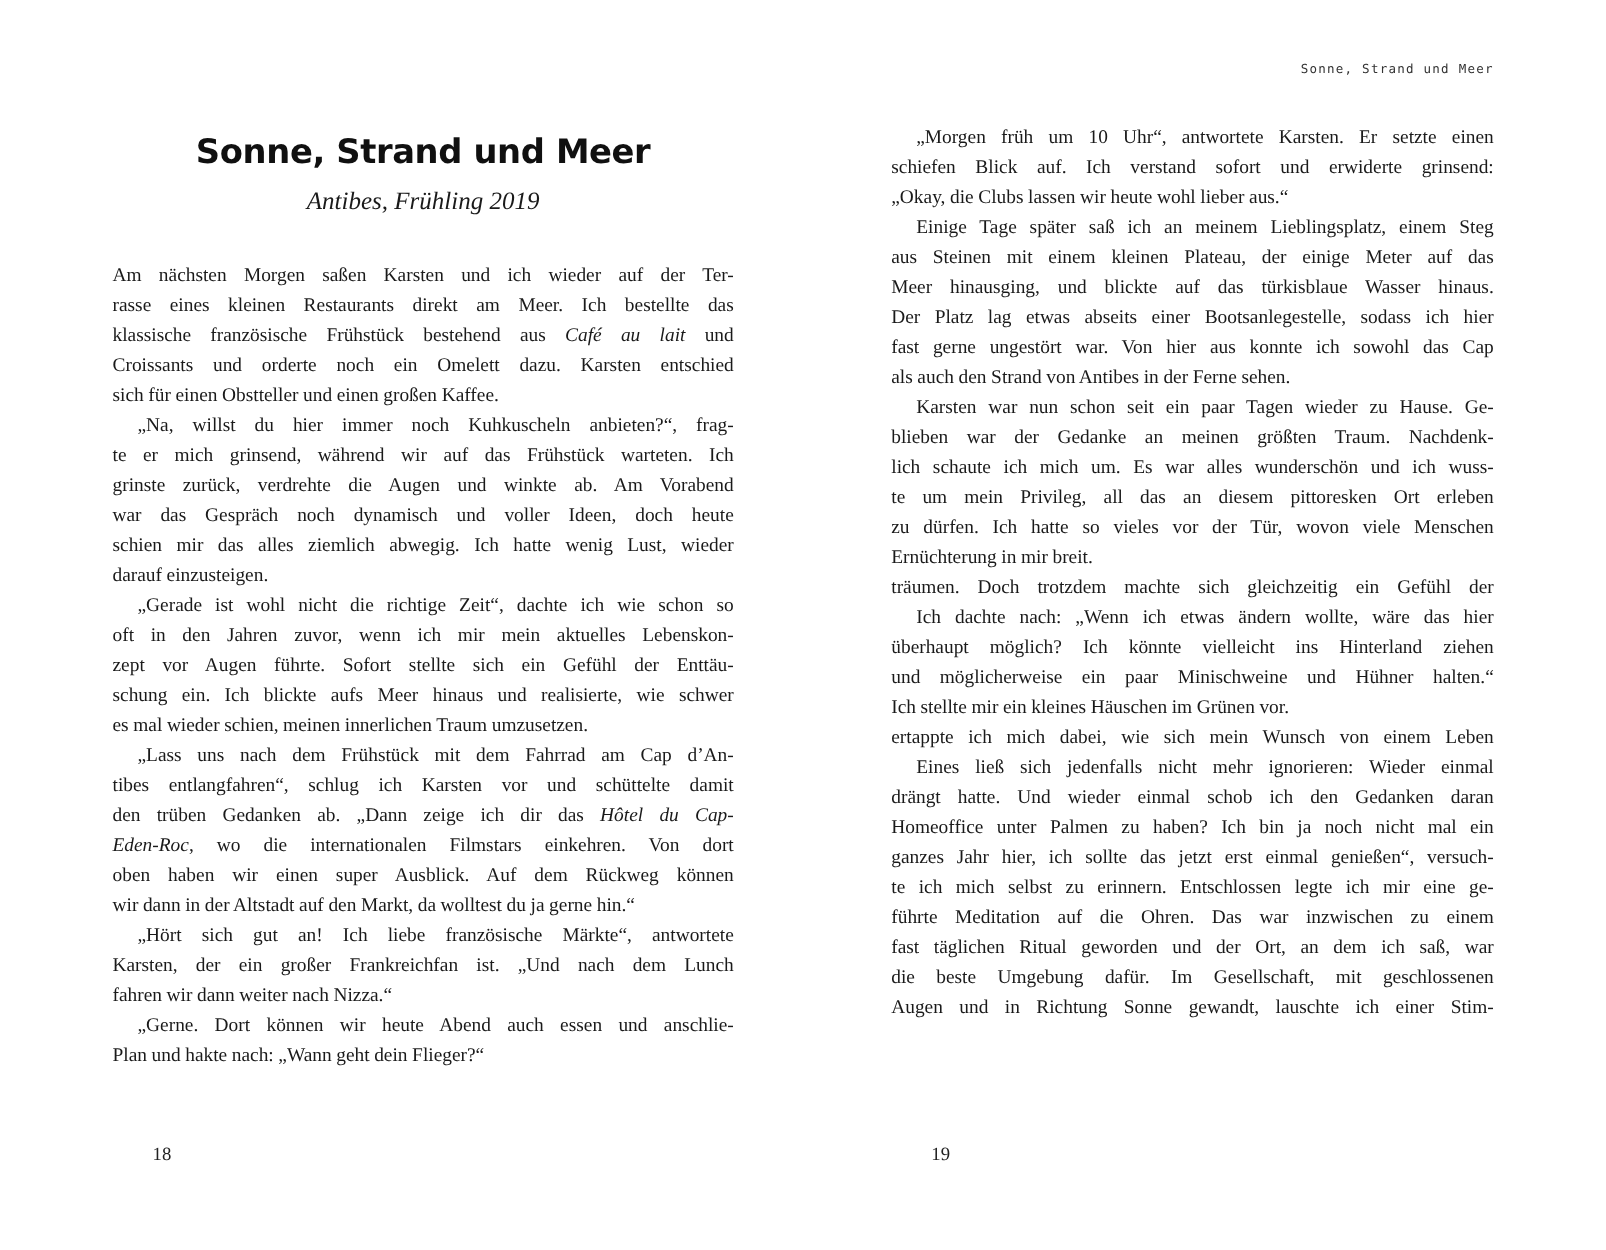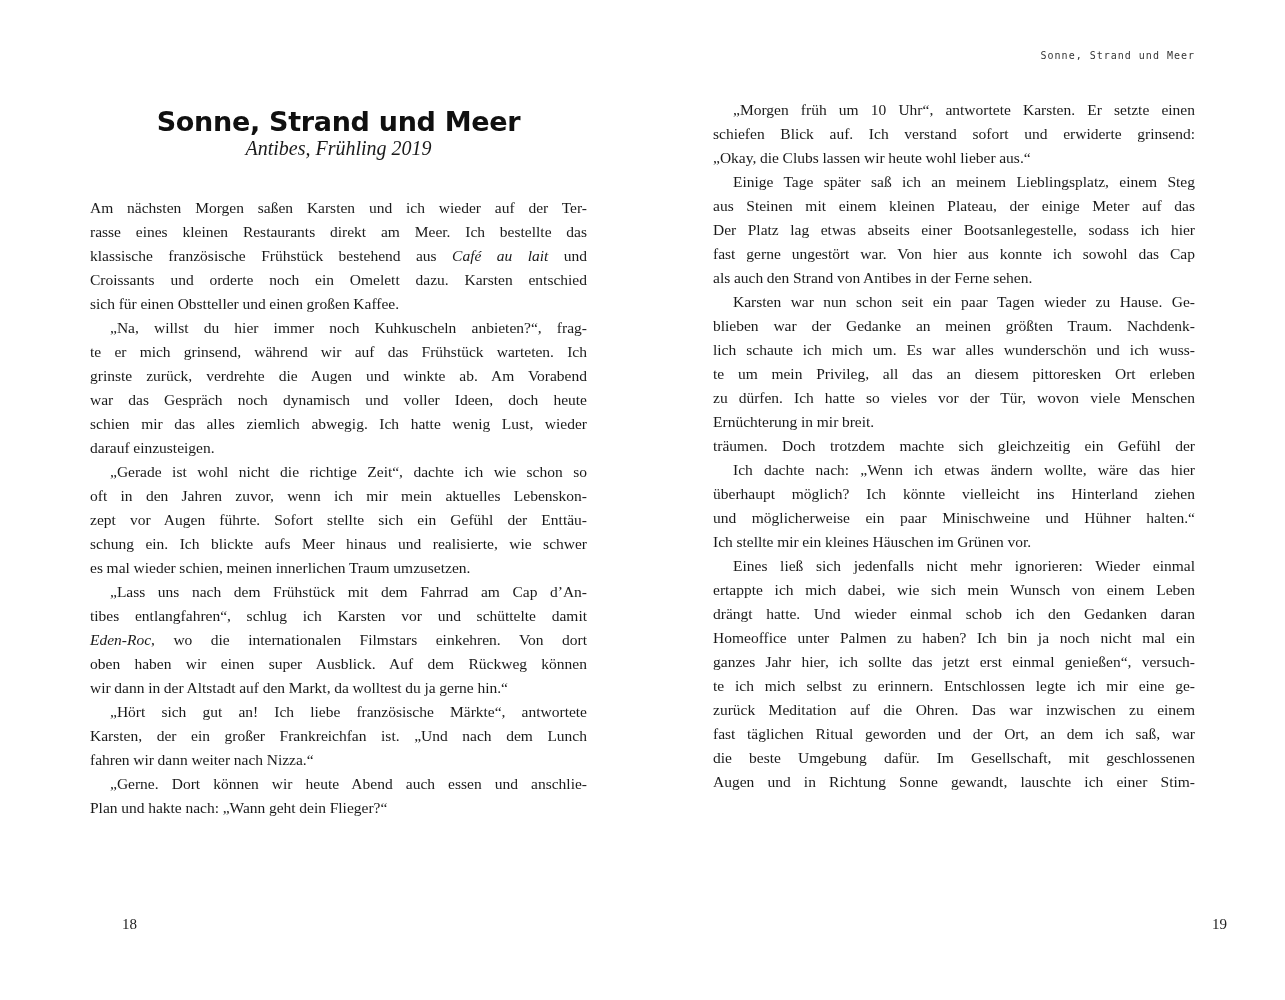--- a/index.html
+++ b/index.html
@@ -17,20 +17,21 @@
   .chapter-title {
     margin-top: 106px;
     text-align: center;
     font-family: "DejaVu Sans", sans-serif;
     font-weight: bold;
     font-size: 27px;
     letter-spacing: -0.3px;
     color: #101010;
   }
   .chapter-subtitle {
+    margin-top: 13px;
     text-align: center;
     font-style: italic;
     font-size: 20px;
     color: #1a1a1a;
   }
   #left-col .body-text { margin-top: 36px; }
 
   .running-header {
     margin-top: 50px;
     text-align: right;
@@ -50,21 +51,21 @@
     word-spacing: -0.2px;
   }
   .line.last { text-align-last: left; }
   .line.first-indent { text-indent: 20px; }
 
   .pageno {
     position: absolute; top: 916px;
     font-size: 15px; color: #222; margin-left: 32px;
   }
   #pageno-left  { left: 90px; }
-  #pageno-right { left: 713px; width: 482px; text-align: right; }
+  #pageno-right { left: 713px; width: 482px; text-align: left; }
 </style>
 </head>
 <body>
 
 <div class="page-col" id="left-col">
   <h1 class="chapter-title">Sonne, Strand und Meer</h1>
   <div class="chapter-subtitle">Antibes, Frühling 2019</div>
   <div class="body-text" id="left-body">
       <div class="para">
         <div class="line">Am nächsten Morgen saßen Karsten und ich wieder auf der Ter-</div>
@@ -84,20 +85,21 @@
       <div class="para">
         <div class="line first-indent">„Gerade ist wohl nicht die richtige Zeit“, dachte ich wie schon so</div>
         <div class="line">oft in den Jahren zuvor, wenn ich mir mein aktuelles Lebenskon-</div>
         <div class="line">zept vor Augen führte. Sofort stellte sich ein Gefühl der Enttäu-</div>
         <div class="line">schung ein. Ich blickte aufs Meer hinaus und realisierte, wie schwer</div>
         <div class="line last">es mal wieder schien, meinen innerlichen Traum umzusetzen.</div>
       </div>
       <div class="para">
         <div class="line first-indent">„Lass uns nach dem Frühstück mit dem Fahrrad am Cap d’An-</div>
         <div class="line">tibes entlangfahren“, schlug ich Karsten vor und schüttelte damit</div>
+        <div class="line">den trüben Gedanken ab. „Dann zeige ich dir das <i>Hôtel du Cap-</i></div>
         <div class="line"><i>Eden-Roc</i>, wo die internationalen Filmstars einkehren. Von dort</div>
         <div class="line">oben haben wir einen super Ausblick. Auf dem Rückweg können</div>
         <div class="line last">wir dann in der Altstadt auf den Markt, da wolltest du ja gerne hin.“</div>
       </div>
       <div class="para">
         <div class="line first-indent">„Hört sich gut an! Ich liebe französische Märkte“, antwortete</div>
         <div class="line">Karsten, der ein großer Frankreichfan ist. „Und nach dem Lunch</div>
         <div class="line last">fahren wir dann weiter nach Nizza.“</div>
       </div>
       <div class="para">
@@ -111,47 +113,48 @@
   <div class="running-header">Sonne, Strand und Meer</div>
   <div class="body-text" id="right-body">
       <div class="para">
         <div class="line first-indent">„Morgen früh um 10 Uhr“, antwortete Karsten. Er setzte einen</div>
         <div class="line">schiefen Blick auf. Ich verstand sofort und erwiderte grinsend:</div>
         <div class="line last">„Okay, die Clubs lassen wir heute wohl lieber aus.“</div>
       </div>
       <div class="para">
         <div class="line first-indent">Einige Tage später saß ich an meinem Lieblingsplatz, einem Steg</div>
         <div class="line">aus Steinen mit einem kleinen Plateau, der einige Meter auf das</div>
+        <div class="line">Meer hinausging, und blickte auf das türkisblaue Wasser hinaus.</div>
         <div class="line">Der Platz lag etwas abseits einer Bootsanlegestelle, sodass ich hier</div>
         <div class="line">fast gerne ungestört war. Von hier aus konnte ich sowohl das Cap</div>
         <div class="line last">als auch den Strand von Antibes in der Ferne sehen.</div>
       </div>
       <div class="para">
         <div class="line first-indent">Karsten war nun schon seit ein paar Tagen wieder zu Hause. Ge-</div>
         <div class="line">blieben war der Gedanke an meinen größten Traum. Nachdenk-</div>
         <div class="line">lich schaute ich mich um. Es war alles wunderschön und ich wuss-</div>
         <div class="line">te um mein Privileg, all das an diesem pittoresken Ort erleben</div>
         <div class="line">zu dürfen. Ich hatte so vieles vor der Tür, wovon viele Menschen</div>
         <div class="line last">Ernüchterung in mir breit.</div>
         <div class="line">träumen. Doch trotzdem machte sich gleichzeitig ein Gefühl der</div>
       </div>
       <div class="para">
         <div class="line first-indent">Ich dachte nach: „Wenn ich etwas ändern wollte, wäre das hier</div>
         <div class="line">überhaupt möglich? Ich könnte vielleicht ins Hinterland ziehen</div>
         <div class="line">und möglicherweise ein paar Minischweine und Hühner halten.“</div>
         <div class="line last">Ich stellte mir ein kleines Häuschen im Grünen vor.</div>
       </div>
       <div class="para">
+        <div class="line">ertappte ich mich dabei, wie sich mein Wunsch von einem Leben</div>
         <div class="line first-indent">Eines ließ sich jedenfalls nicht mehr ignorieren: Wieder einmal</div>
-        <div class="line">ertappte ich mich dabei, wie sich mein Wunsch von einem Leben</div>
         <div class="line">drängt hatte. Und wieder einmal schob ich den Gedanken daran</div>
         <div class="line">Homeoffice unter Palmen zu haben? Ich bin ja noch nicht mal ein</div>
         <div class="line">ganzes Jahr hier, ich sollte das jetzt erst einmal genießen“, versuch-</div>
         <div class="line">te ich mich selbst zu erinnern. Entschlossen legte ich mir eine ge-</div>
-        <div class="line">zurück Meditation auf die Ohren. Das war inzwischen zu einem</div>
+        <div class="line">führte Meditation auf die Ohren. Das war inzwischen zu einem</div>
         <div class="line">fast täglichen Ritual geworden und der Ort, an dem ich saß, war</div>
         <div class="line">die beste Umgebung dafür. Im Gesellschaft, mit geschlossenen</div>
         <div class="line">Augen und in Richtung Sonne gewandt, lauschte ich einer Stim-</div>
       </div>
     </div>
 </div>
 
 <div class="pageno" id="pageno-left">18</div>
 <div class="pageno" id="pageno-right">19</div>
 

